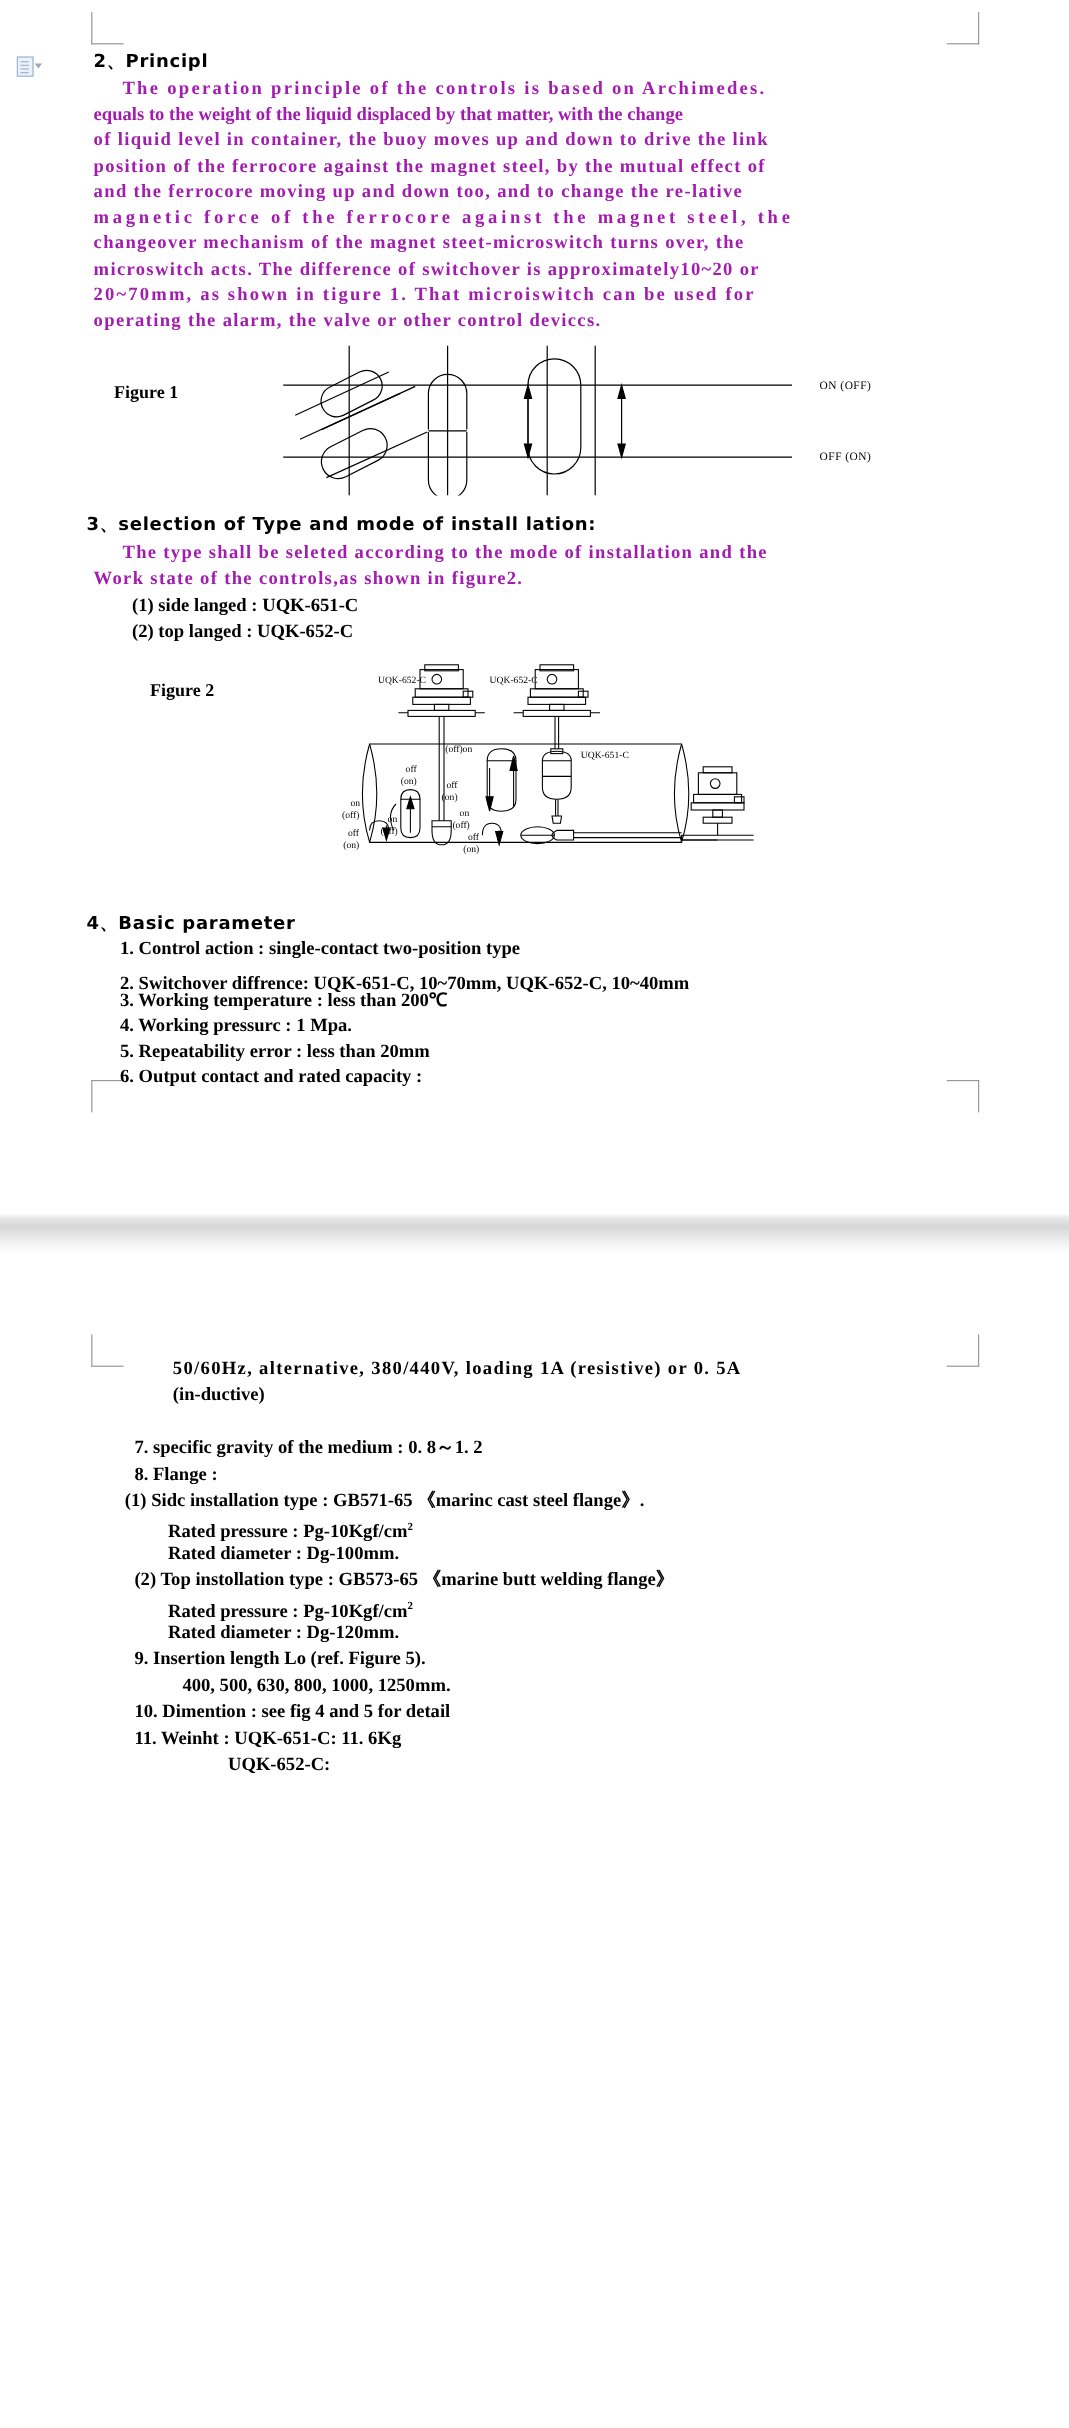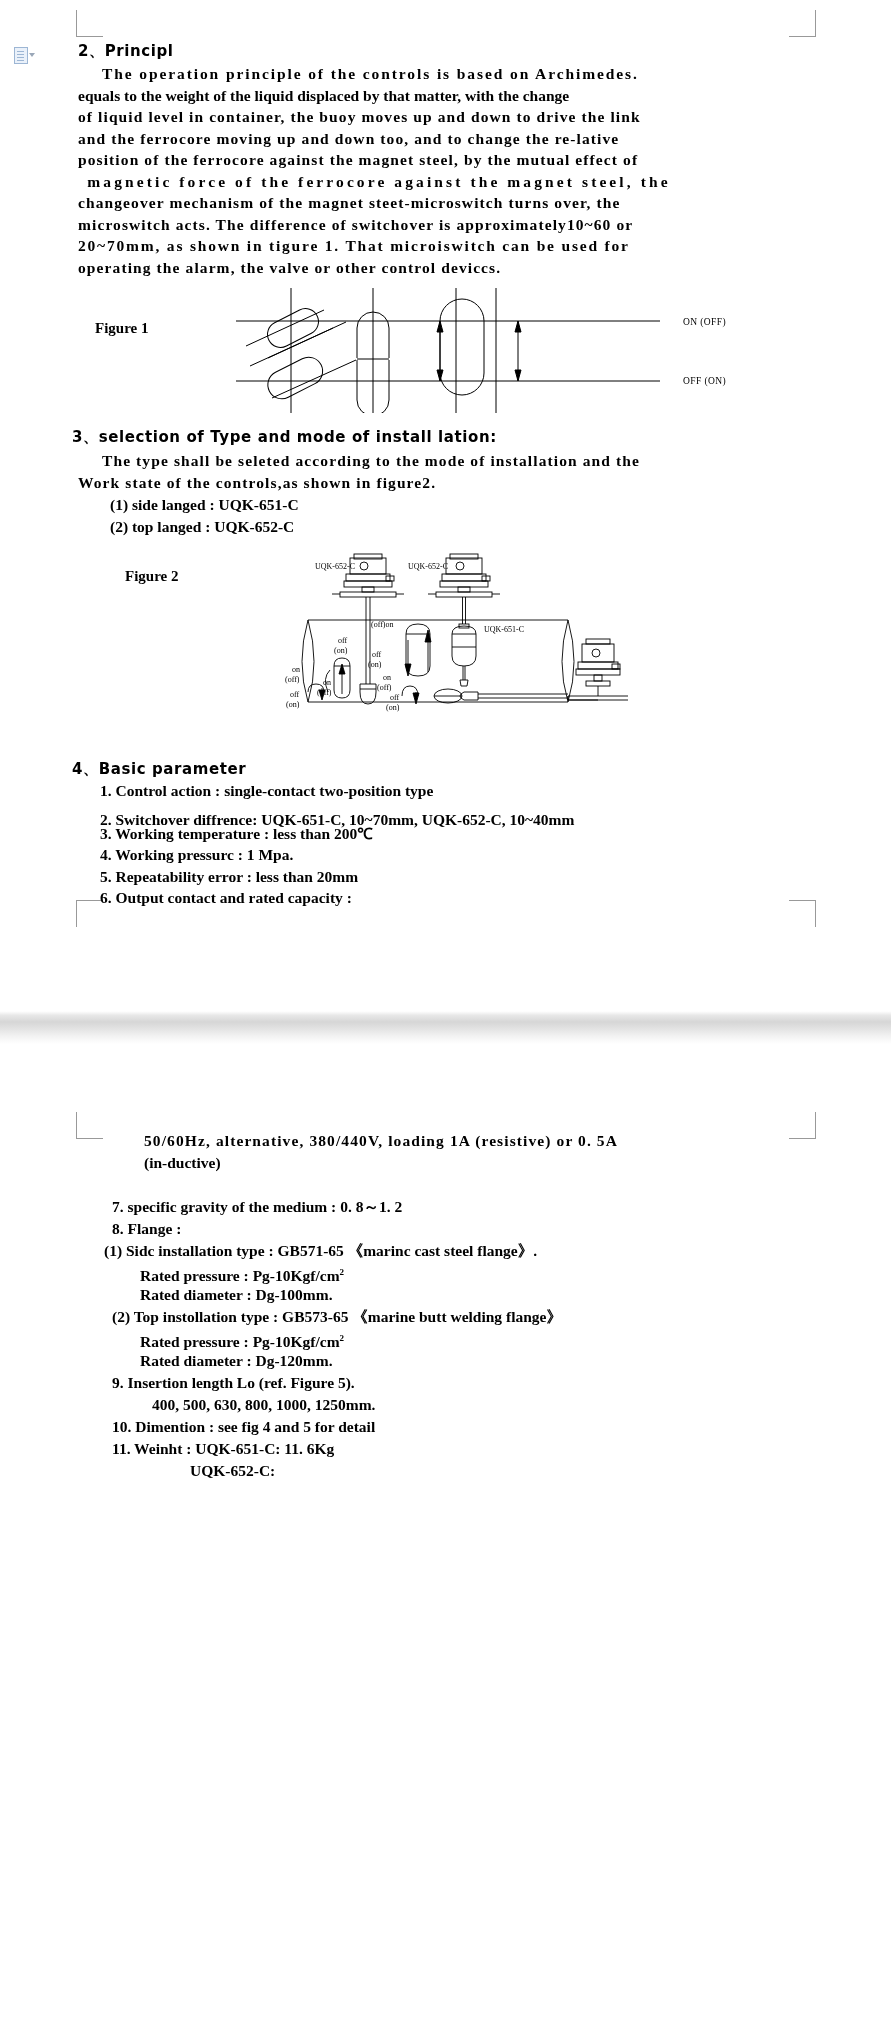--- a/index.html
+++ b/index.html
@@ -54,21 +54,21 @@
     font-family:"DejaVu Sans", sans-serif;
     font-weight:bold;
     font-size:15px;
     letter-spacing:0.6px;
     color:#000;
   }
   .para{
     font-family:"Liberation Serif", serif;
     font-weight:bold;
     font-size:15.5px;
-    color:#000000;
+    color:#a21caf;
     line-height:21.5px;
     letter-spacing:0.15px;
   }
   .ln{white-space:nowrap;}
   .spread{letter-spacing:1.9px;}
   .spread2{letter-spacing:1.1px;}
   .tight{letter-spacing:0px;}
 
   .fig-label{
     font-family:"Liberation Serif", serif;
@@ -112,25 +112,25 @@
   <span class="crop br abs" style="left:789px;top:900px;"></span>
 
   <div class="content">
 
     <div class="abs h" style="left:78px;top:42px;">2、Principl</div>
 
     <div class="abs para" style="left:78px;top:63px;width:602px;">
       <div class="ln spread" style="text-indent:24px;">The operation principle of the controls is based on Archimedes.</div>
       <div class="ln tight">equals to the weight of the liquid displaced by that matter, with the change</div>
       <div class="ln spread2">of liquid level in container, the buoy moves up and down to drive the link</div>
+      <div class="ln spread2">position of the ferrocore against the magnet steel, by the mutual effect of</div>
       <div class="ln spread2">and the ferrocore moving up and down too, and to change the re-lative</div>
-      <div class="ln spread2">position of the ferrocore against the magnet steel, by the mutual effect of</div>
-      <div class="ln" style="letter-spacing:3.1px;text-align:center;">magnetic force of the ferrocore against the magnet steel, the</div>
+      <div class="ln" style="letter-spacing:3.1px;">magnetic force of the ferrocore against the magnet steel, the</div>
       <div class="ln spread2">changeover mechanism of the magnet steet-microswitch turns over, the</div>
-      <div class="ln spread2">microswitch acts. The difference of switchover is approximately10~60 or</div>
+      <div class="ln spread2">microswitch acts. The difference of switchover is approximately10~20 or</div>
       <div class="ln" style="letter-spacing:1.8px;">20~70mm, as shown in tigure 1. That microiswitch can be used for</div>
       <div class="ln spread2">operating the alarm, the valve or other control deviccs.</div>
     </div>
 
     <div class="abs fig-label" style="left:95px;top:320px;">Figure 1</div>
 
     <div class="abs" style="left:228px;top:288px;width:440px;height:125px;">
       <svg width="440" height="125" viewBox="0 0 440 125">
         <g stroke="#000" fill="none" stroke-width="1">
 

